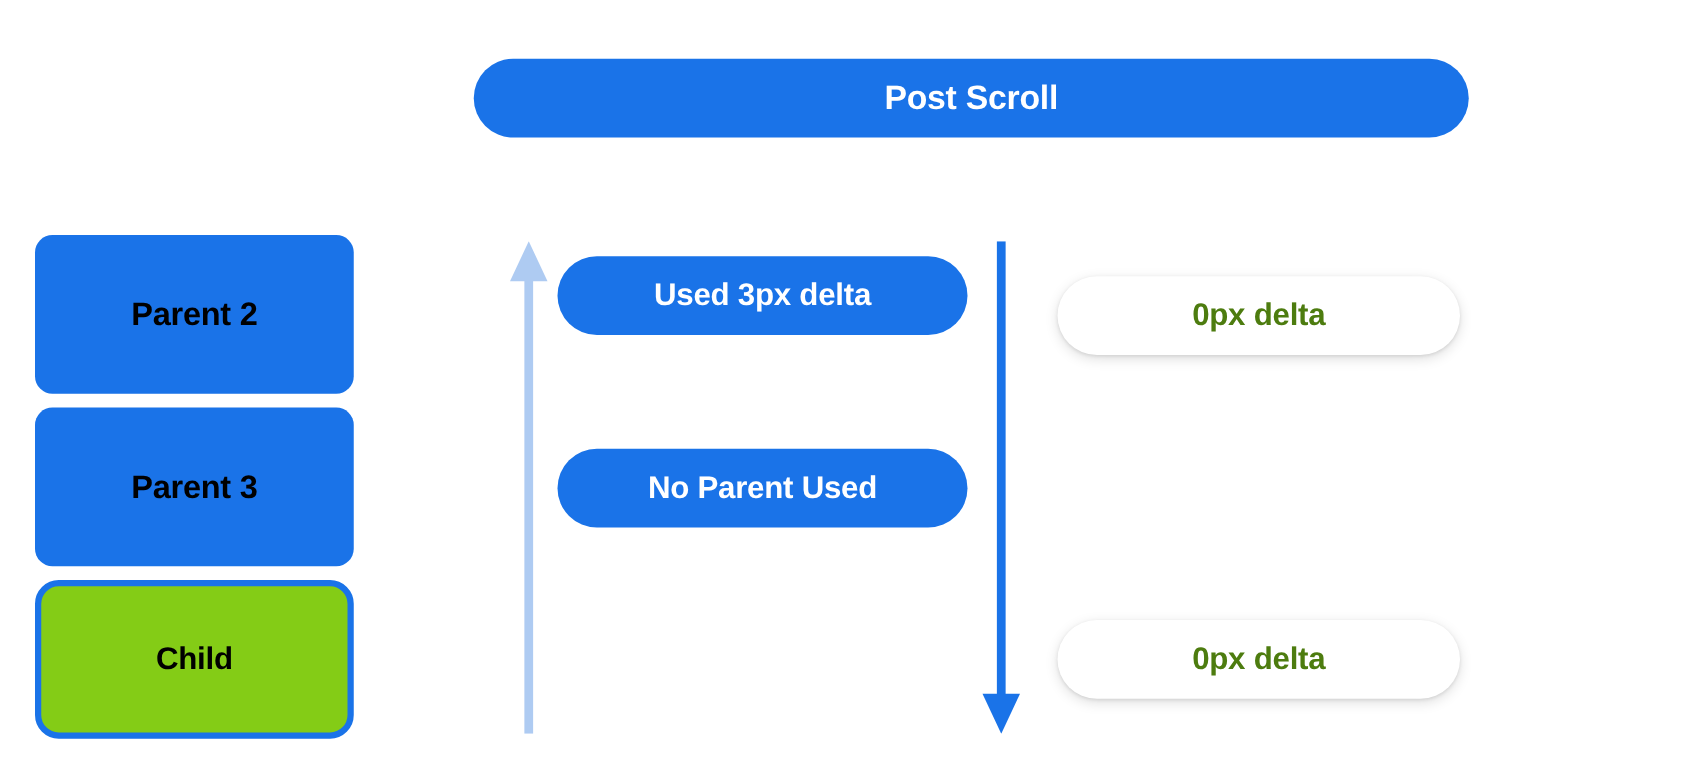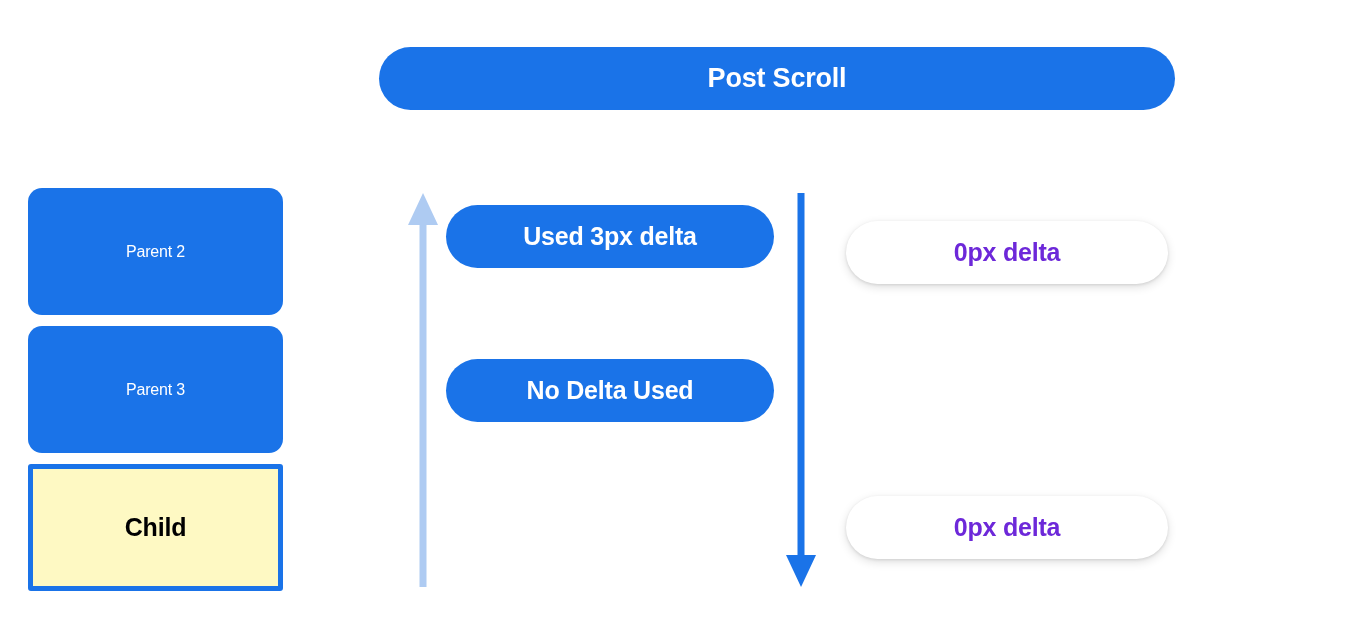--- a/index.html
+++ b/index.html
@@ -49,29 +49,29 @@
     border-radius: 14px;
     display: flex;
     align-items: center;
     justify-content: center;
     box-sizing: border-box;
   }
   .stack-box.filled {
     background: var(--brand, #1a73e8);
   }
   .stack-box.filled .label {
-    color: #ffffff;
-    font-size: 16px;
-    font-weight: normal;
+    color: #000000;
+    font-size: 26px;
+    font-weight: bold;
     letter-spacing: -0.2px;
   }
   .stack-box.outlined {
-    background: #fef9c3;
+    background: #84cc16;
     border: 5px solid var(--brand, #1a73e8);
-    border-radius: 3px;
+    border-radius: 19px;
   }
   .stack-box.outlined .label {
     color: #000000;
     font-size: 25px;
     font-weight: bold;
     letter-spacing: -0.2px;
   }
   #box-parent2 { top: 188px; }
   #box-parent1 { top: 326px; }
   #box-child   { top: 464px; }
@@ -108,21 +108,21 @@
     width: 328px;
     background: var(--brand, #1a73e8);
   }
   .pill.blue .label { color: #ffffff; }
   .pill.white {
     left: 846px;
     width: 322px;
     background: #ffffff;
     box-shadow: 0 3px 10px rgba(0,0,0,0.13), 0 1px 3px rgba(0,0,0,0.10);
   }
-  .pill.white .label { color: #6d28d9; }
+  .pill.white .label { color: #4d7c0f; }
 
   #pill-used-delta   { top: 205px; }
   #pill-no-delta     { top: 359px; }
   #pill-zero-top     { top: 221px; }
   #pill-zero-bottom  { top: 496px; }
 </style>
 </head>
 <body style="background: rgb(255, 255, 255);">
 
 <div id="canvas" style="background: rgb(255, 255, 255);">
@@ -155,21 +155,21 @@
       <rect x="13.5" y="0" width="7" height="366" fill="#1a73e8"></rect>
       <polygon points="17,394 2,362 32,362" fill="#1a73e8"></polygon>
     </svg>
   </div>
 
   <div id="pill-used-delta" class="pill blue">
     <span class="label">Used 3px delta</span>
   </div>
 
   <div id="pill-no-delta" class="pill blue">
-    <span class="label">No Delta Used</span>
+    <span class="label">No Parent Used</span>
   </div>
 
   <div id="pill-zero-top" class="pill white">
     <span class="label">0px delta</span>
   </div>
 
   <div id="pill-zero-bottom" class="pill white">
     <span class="label">0px delta</span>
   </div>
 

